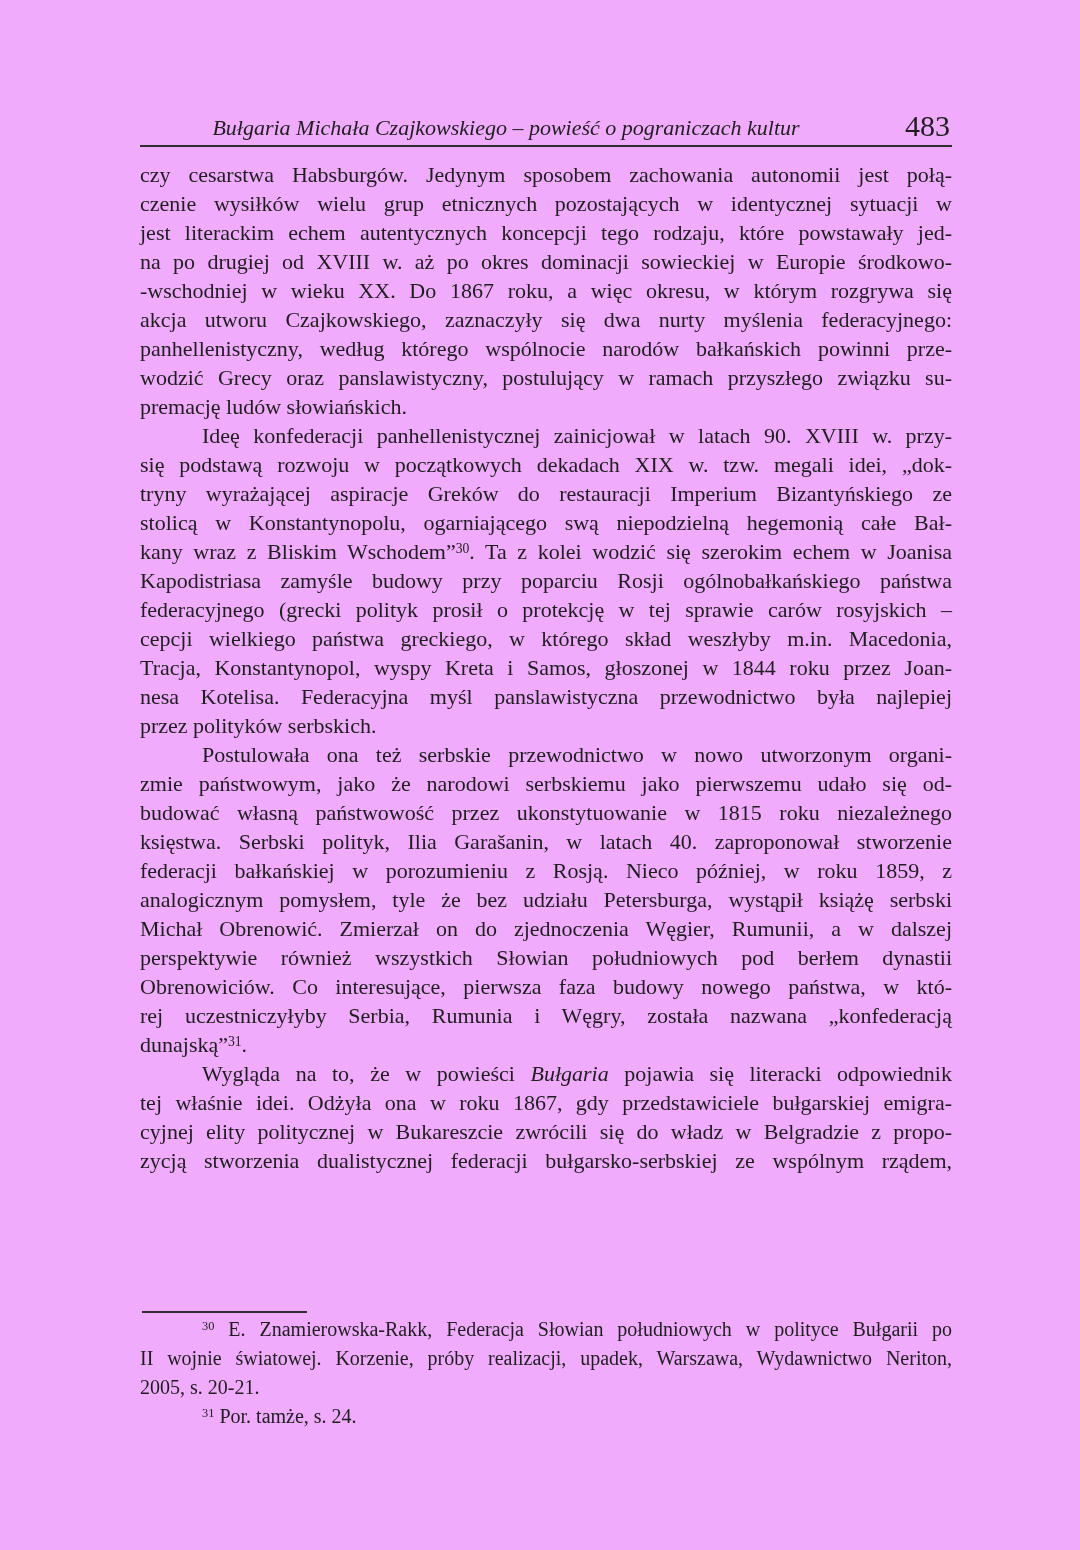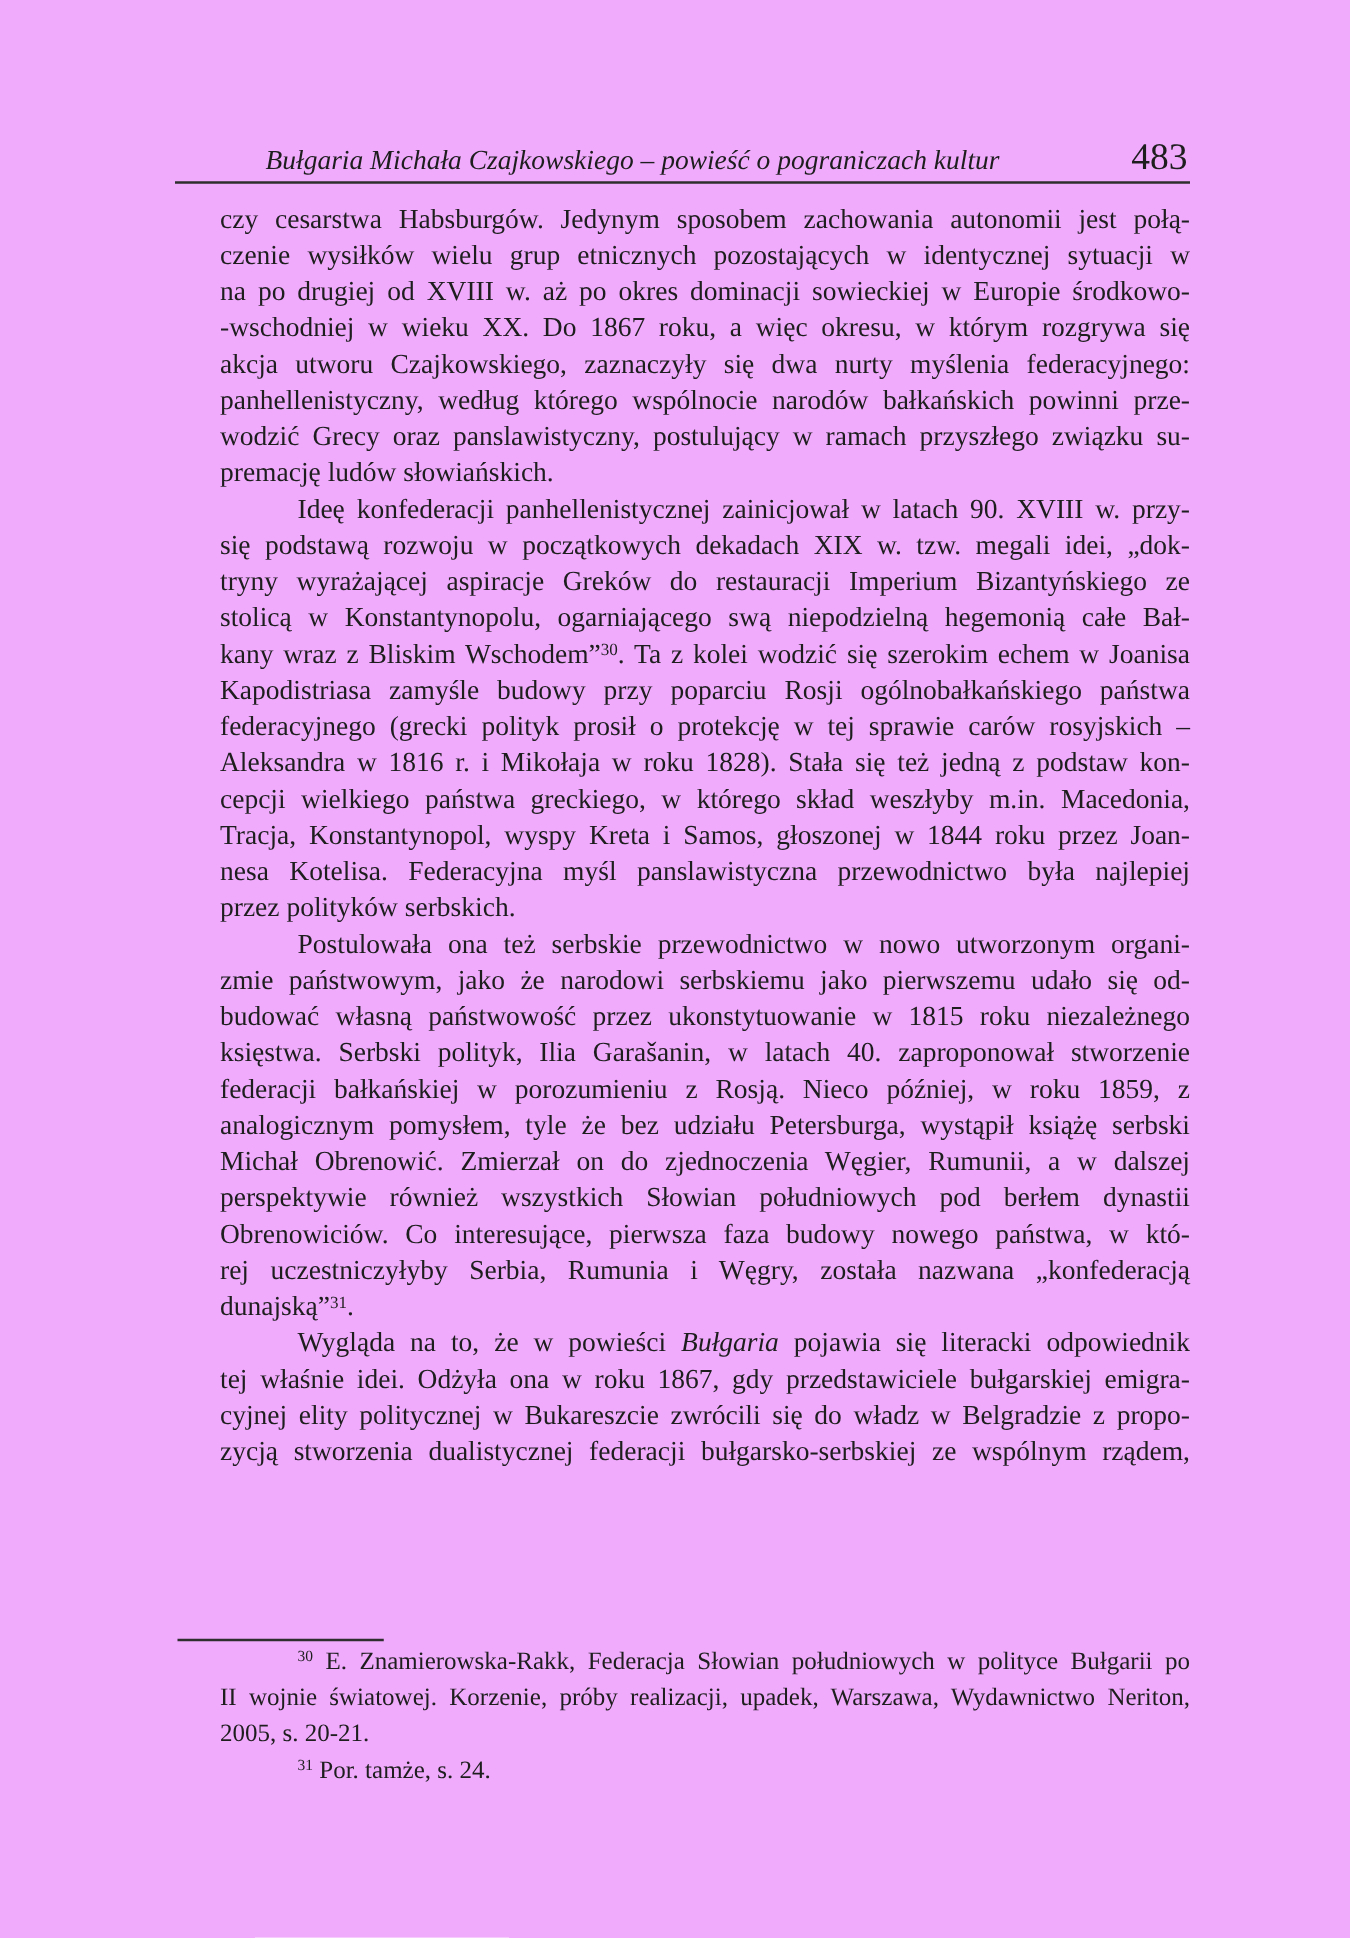--- a/index.html
+++ b/index.html
@@ -54,21 +54,20 @@
     left: 140px;
     top: 160px;
     width: 812px;
   }
   .line {
     font-size: 22px;
     line-height: 29px;
     text-align: justify;
     text-align-last: justify;
     hyphens: none;
-    margin-left: 36px;
   }
   .line.endline {
     text-align-last: left;
   }
   .line.indent {
     text-indent: 62px;
   }
   
   .footnote-sep {
     position: absolute;
@@ -102,34 +101,34 @@
 <div class="page">
 
   <div class="header">
     <div class="running-title">Bułgaria Michała Czajkowskiego – powieść o pograniczach kultur</div>
     <div class="page-number">483</div>
   </div>
 
   <div class="body-text">
       <div class="line"><span>czy cesarstwa Habsburgów. Jedynym sposobem zachowania autonomii jest połą-</span></div>
       <div class="line"><span>czenie wysiłków wielu grup etnicznych pozostających w identycznej sytuacji w</span></div>
+      <div class="line"><span>jest literackim echem autentycznych koncepcji tego rodzaju, które powstawały jed-</span></div>
       <div class="line"><span>na po drugiej od XVIII w. aż po okres dominacji sowieckiej w Europie środkowo-</span></div>
       <div class="line"><span>-wschodniej w wieku XX. Do 1867 roku, a więc okresu, w którym rozgrywa się</span></div>
       <div class="line"><span>akcja utworu Czajkowskiego, zaznaczyły się dwa nurty myślenia federacyjnego:</span></div>
       <div class="line"><span>panhellenistyczny, według którego wspólnocie narodów bałkańskich powinni prze-</span></div>
       <div class="line"><span>wodzić Grecy oraz panslawistyczny, postulujący w ramach przyszłego związku su-</span></div>
       <div class="line endline"><span>premację ludów słowiańskich.</span></div>
       <div class="line indent"><span>Ideę konfederacji panhellenistycznej zainicjował w latach 90. XVIII w. przy-</span></div>
       <div class="line"><span>się podstawą rozwoju w początkowych dekadach XIX w. tzw. megali idei, „dok-</span></div>
       <div class="line"><span>tryny wyrażającej aspiracje Greków do restauracji Imperium Bizantyńskiego ze</span></div>
       <div class="line"><span>stolicą w Konstantynopolu, ogarniającego swą niepodzielną hegemonią całe Bał-</span></div>
       <div class="line"><span>kany wraz z Bliskim Wschodem”</span><sup>30</sup><span>. Ta z kolei wodzić się szerokim echem w Joanisa</span></div>
       <div class="line"><span>Kapodistriasa zamyśle budowy przy poparciu Rosji ogólnobałkańskiego państwa</span></div>
       <div class="line"><span>federacyjnego (grecki polityk prosił o protekcję w tej sprawie carów rosyjskich –</span></div>
-      <div class="line"><span>Aleksandra w 1816 r. i Mikołaja w roku 1828). Stała się też jedną z podstaw kon-</span></div>
       <div class="line"><span>cepcji wielkiego państwa greckiego, w którego skład weszłyby m.in. Macedonia,</span></div>
       <div class="line"><span>Tracja, Konstantynopol, wyspy Kreta i Samos, głoszonej w 1844 roku przez Joan-</span></div>
       <div class="line"><span>nesa Kotelisa. Federacyjna myśl panslawistyczna przewodnictwo była najlepiej</span></div>
       <div class="line endline"><span>przez polityków serbskich.</span></div>
       <div class="line indent"><span>Postulowała ona też serbskie przewodnictwo w nowo utworzonym organi-</span></div>
       <div class="line"><span>zmie państwowym, jako że narodowi serbskiemu jako pierwszemu udało się od-</span></div>
       <div class="line"><span>budować własną państwowość przez ukonstytuowanie w 1815 roku niezależnego</span></div>
       <div class="line"><span>księstwa. Serbski polityk, Ilia Garašanin, w latach 40. zaproponował stworzenie</span></div>
       <div class="line"><span>federacji bałkańskiej w porozumieniu z Rosją. Nieco później, w roku 1859, z</span></div>
       <div class="line"><span>analogicznym pomysłem, tyle że bez udziału Petersburga, wystąpił książę serbski</span></div>

